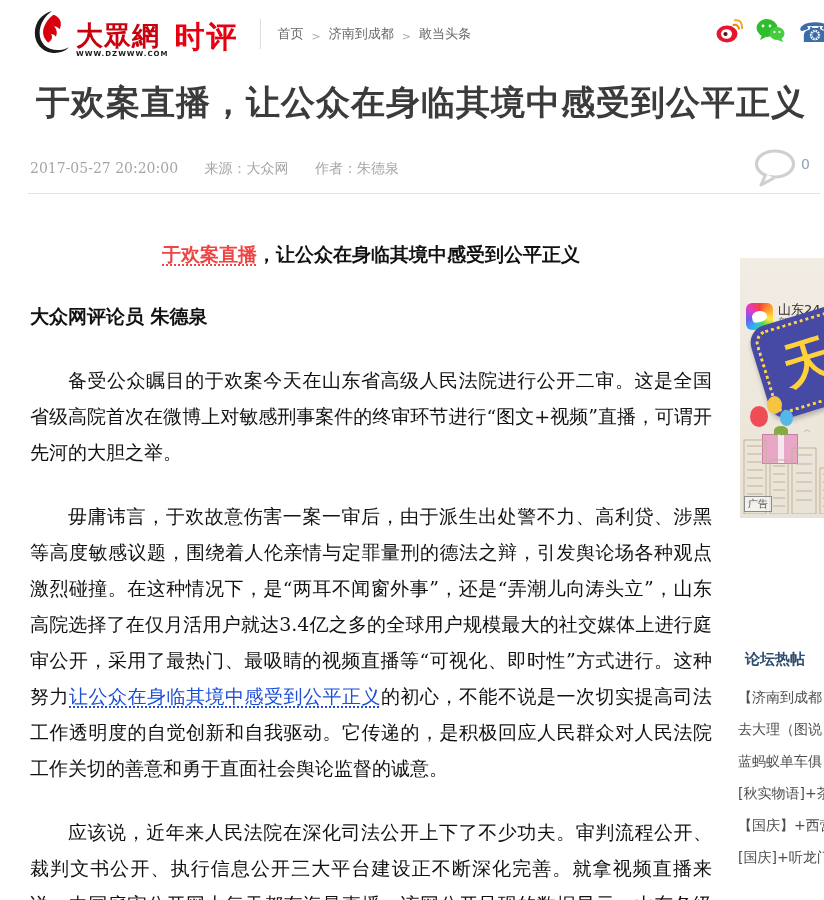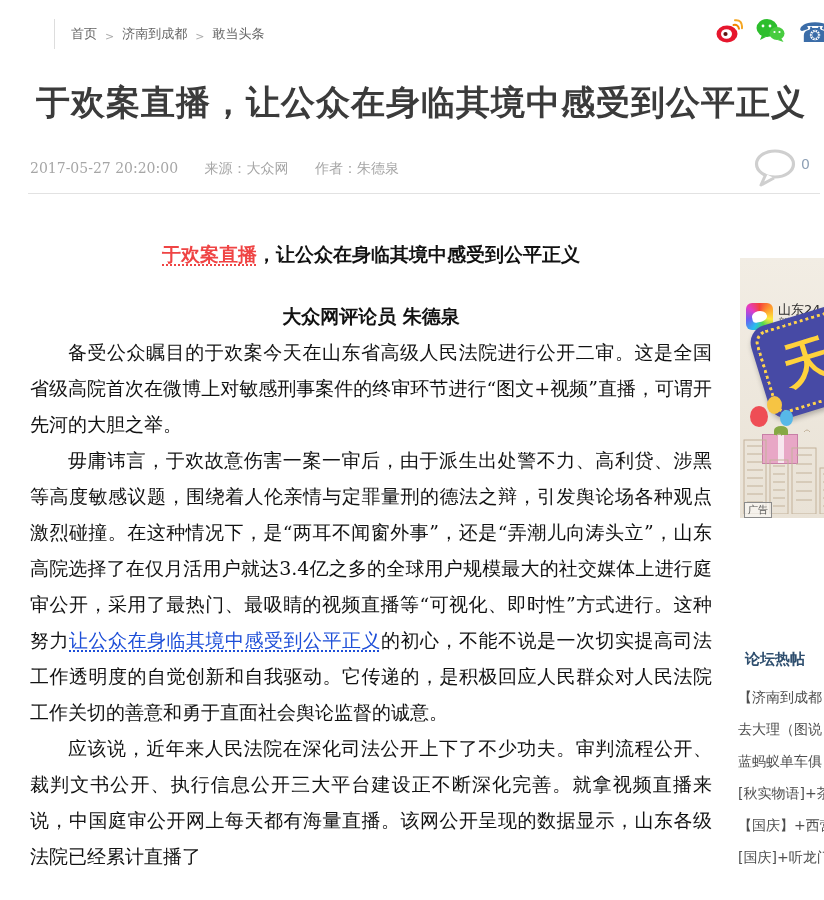--- a/index.html
+++ b/index.html
@@ -29,22 +29,22 @@
   .comment-count { font-size:14px; color:#8ea0b5; margin-left:4px; margin-top:8px; }
   .divider { position:absolute; top:193px; left:28px; width:792px; height:1px; background:#e2e2e2; }
   
   .body-col {
     position:absolute; top:228px; left:30px; width:682px;
     font-family:"DejaVu Serif","Liberation Serif",serif;
     font-size:19px; color:#121212; line-height:36px; text-align:justify;
   }
   .body-headline { text-align:center; font-weight:bold; margin-top:8px; }
   .body-headline a { color:#ef4444; text-decoration:underline dotted; text-underline-offset:4px; }
-  .byline { text-align:center; font-weight:bold; margin-top:26px; }
-  .para { text-indent:2em; }
+  .byline { text-align:left; font-weight:bold; margin-top:26px; }
+  .para { text-indent:2em; margin-top:28px; }
   .inline-link { color:#1d4ed8; text-decoration:underline dotted; text-underline-offset:4px; cursor:pointer; }
   
   .sidebar-ad {
     position:absolute; left:740px; top:258px; width:110px; height:260px;
     background:linear-gradient(#f2ede4,#e9e2d6); overflow:hidden;
   }
   .ad-top { position:absolute; top:5px; left:6px; display:flex; align-items:center;margin-top:40px; }
   .ad-appicon { width:27px; height:27px; border-radius:6px;
     background:conic-gradient(#f5413c,#ff9d2e,#ffe93c,#52d94e,#27bdf0,#6f5bf0,#e23cc8,#f5413c);
     position:relative; flex:0 0 auto; }
@@ -60,31 +60,44 @@
   .ad-sign-char { font-size:50px; font-weight:bold; color:#ffd23c; font-family:"DejaVu Serif",serif; }
   .balloon { position:absolute; border-radius:50%; }
   .balloon.red { width:18px; height:21px; background:#ef4d55; left:10px; top:148px; }
   .balloon.yellow { width:15px; height:18px; background:#f6c443; left:27px; top:138px; }
   .balloon.blue { width:13px; height:16px; background:#57b8e8; left:40px; top:152px; }
   .gift { position:absolute; left:22px; top:176px; width:36px; height:30px; background:#e8a7c6; border:1px solid #c77fa6; }
   .gift::before { content:""; position:absolute; left:15px; top:0; width:6px; height:28px; background:#f7e7ef; }
   .gift::after { content:""; position:absolute; left:11px; top:-9px; width:14px; height:9px;
     background:#86a845; border-radius:50% 50% 0 0; }
   .ad-buildings { position:absolute; bottom:0; left:0; }
-  .ad-label { position:absolute; left:4px; bottom:0; font-size:10px; color:#555;
+  .ad-label { position:absolute; left:4px; bottom:6px; font-size:10px; color:#555;
     border:1px solid #8a8a8a; padding:0 3px; background:rgba(255,255,255,.55); }
   .forum { position:absolute; left:738px; top:650px; width:110px; overflow:hidden; }
   .forum-title { font-size:15px; font-weight:bold; color:#2e4e6e; padding-left:7px; }
   .forum-list { list-style:none; margin-top:12px; }
   .forum-list li { font-size:14px; color:#4d4d4d; line-height:32px; white-space:nowrap; overflow:hidden; cursor:pointer; }
 </style>
 </head>
 <body>
 
 <div class="header">
+  <div class="logo">
+    <span class="flame">
+      <svg width="40" height="44" viewBox="0 0 42 46">
+        <path d="M21 1 C10 4 3 13 3 24 c0 12 9 21 21 21 c6 0 11-2 15-6 c-4 2-8 3-12 3 C15 42 8 34 8 24 C8 14 14 6 21 1 Z" fill="#1a1a1a"></path>
+        <path d="M23 5 c7 3 9 9 6 15 c-2-2 -4-3 -6-3 c3 3 4 7 2 11 c-1-2 -3-3 -5-3 c2 3 1 7-3 9 c-5-4 -7-11 -4-17 c2-5 6-10 10-12 Z" fill="#d8000f"></path>
+      </svg>
+    </span>
+    <span class="brand-col">
+      <span class="brand-name">大眾網</span>
+      <span class="brand-url">WWW.DZWWW.COM</span>
+    </span>
+    <span class="brand-section">时评</span>
+  </div>
   <span class="header-divider"></span>
   <nav class="breadcrumb">
     <span>首页</span>
     <span class="crumb-sep">&gt;</span>
     <span>济南到成都</span>
     <span class="crumb-sep">&gt;</span>
     <span>敢当头条</span>
   </nav>
   <div class="header-icons">
     <span>

